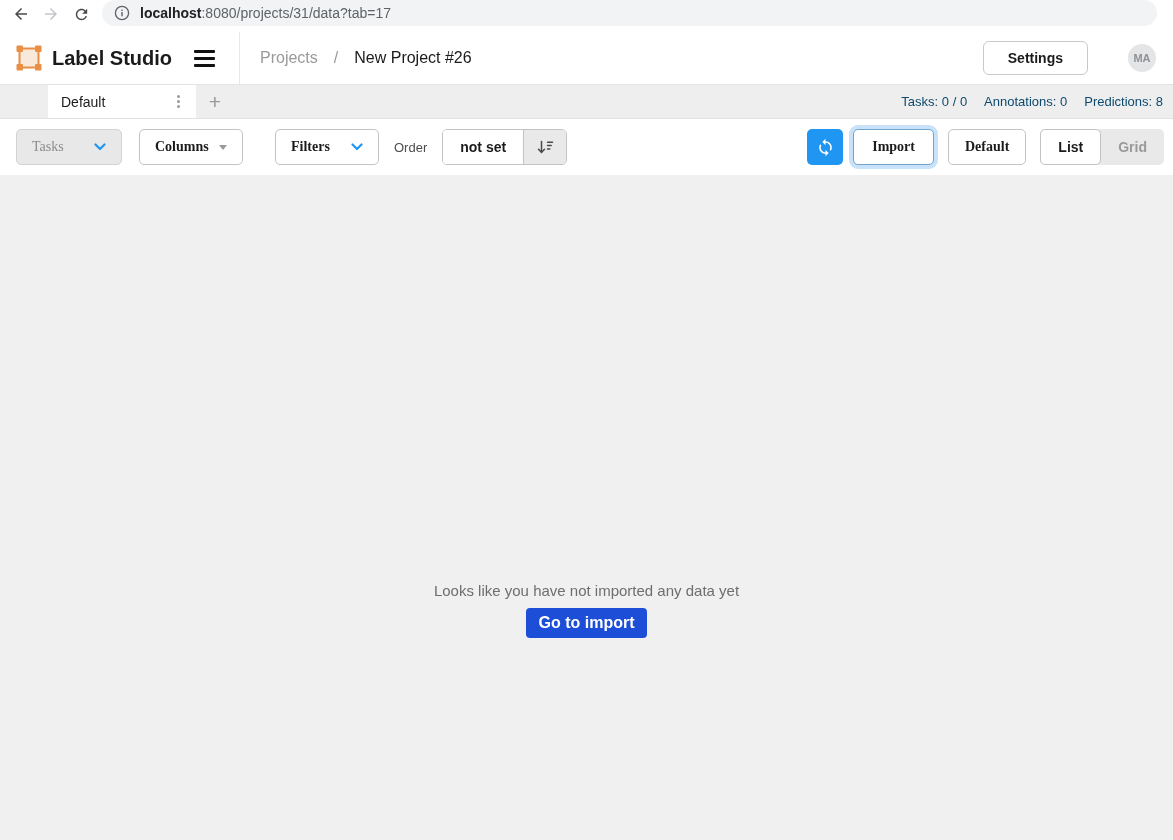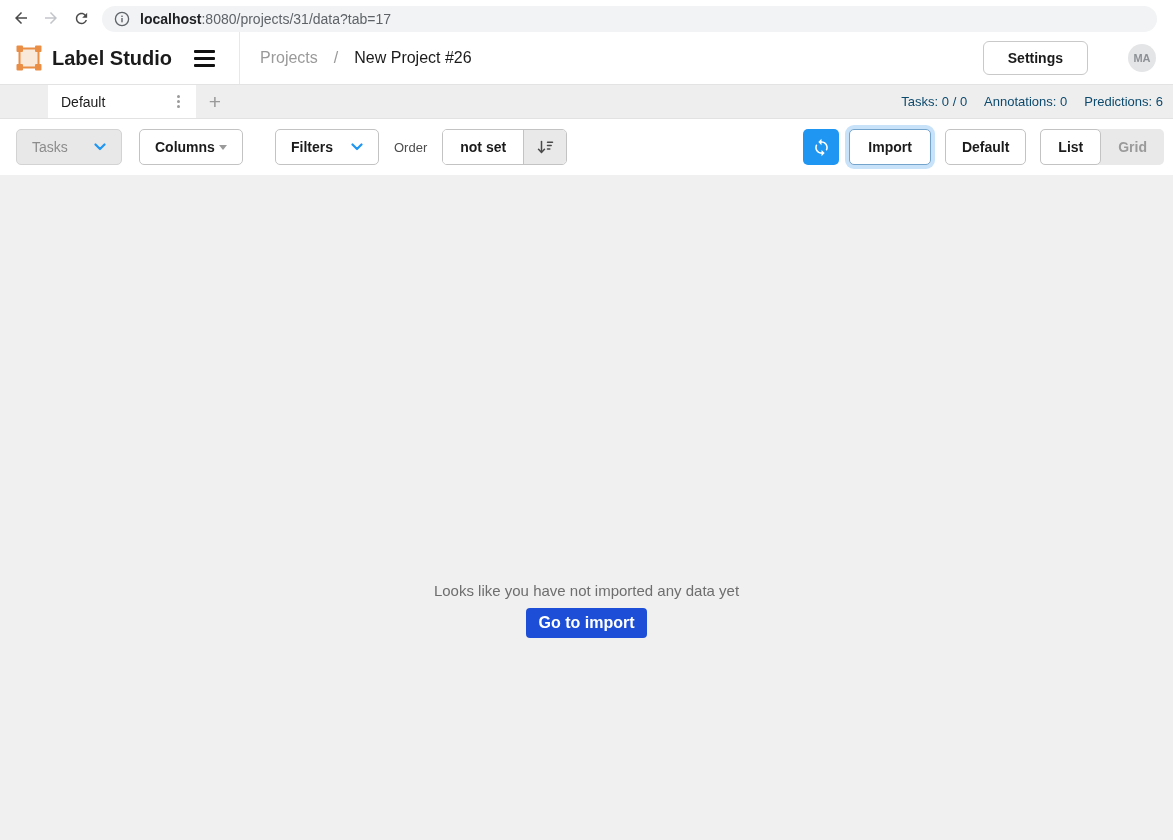--- a/index.html
+++ b/index.html
@@ -6,21 +6,21 @@
   html, body { width: 1173px; height: 840px; }
   body {
     font-family: "Liberation Sans", sans-serif;
     background: #f0f0f0;
     overflow: hidden;
   }
   .screen { width: 1173px; height: 840px; display: flex; flex-direction: column; }
 
   
   .browser-chrome {
-    height: 32px; background: #ffffff; display: flex; align-items: flex-end;
+    height: 32px; background: #ffffff; display: flex; align-items: flex-start;
     padding: 0 16px 0 6px; flex: 0 0 auto;
   }
   .nav-btn { width: 30px; height: 28px; display: flex; align-items: center; justify-content: center; border: none; background: transparent; cursor: pointer; }
   .omnibox {
     flex: 1; height: 26px; margin-left: 6px; background: #f1f3f4;
     border-radius: 13px; display: flex; align-items: center; padding: 0 12px; gap: 10px;
   }
   .url-text { font-size: 14px; color: #5f6368; white-space: nowrap; }
   .url-text b { color: #202124; font-weight: bold; }
 
@@ -72,21 +72,21 @@
   .tab-stats { margin-left: auto; display: flex; align-items: center; gap: 17px; padding-right: 10px; }
   .tab-stats span { font-size: 13px; color: #0c4a6e; white-space: nowrap; }
 
   
   .toolbar {
     height: 56px; background: #ffffff; display: flex; align-items: center;
     padding: 0 9px 0 16px; flex: 0 0 auto;
   }
   .tb-btn {
     height: 36px; border-radius: 5px; border: 1px solid #c3c3c3; background: #fff;
-    font-family: Liberation Sans, sans-serif; font-size: 14px; font-weight: bold; color: #1b1b1b;
+    font-family: Liberation Serif, serif; font-size: 14px; font-weight: bold; color: #1b1b1b;
     display: inline-flex; align-items: center; cursor: pointer;
   }
   .btn-tasks {
     width: 106px; padding: 0 15px; justify-content: space-between;
     background: #e8e8e8; border-color: #d3d3d3; color: #8c8c8c; font-weight: normal;
   }
   .btn-columns { width: 104px; padding: 0 15px; justify-content: space-between; margin-left: 17px; }
   .btn-filters { width: 104px; padding: 0 15px; justify-content: space-between; margin-left: 32px; }
   .tri-down { width: 0; height: 0; border-left: 4px solid transparent; border-right: 4px solid transparent; border-top: 5px solid #9a9a9a; }
   .order-label { margin-left: 15px; font-size: 13px; color: #4d4d4d; }
@@ -202,21 +202,21 @@
           <i></i>
           <i></i>
         </button>
     </div>
     <button class="tab-add">
         <span>+</span>
       </button>
     <div class="tab-stats">
       <span>Tasks: 0 / 0</span>
       <span>Annotations: 0</span>
-      <span>Predictions: 6</span>
+      <span>Predictions: 8</span>
     </div>
   </div>
 
   <div class="toolbar">
     <button class="tb-btn btn-tasks">
       <span>Tasks</span>
       <svg width="12" height="8" viewBox="0 0 12 8">
           <polyline points="1.5,1.5 6,6 10.5,1.5" fill="none" stroke="#2096f3" stroke-width="2.2" stroke-linecap="round" stroke-linejoin="round"></polyline>
         </svg>
     </button>

